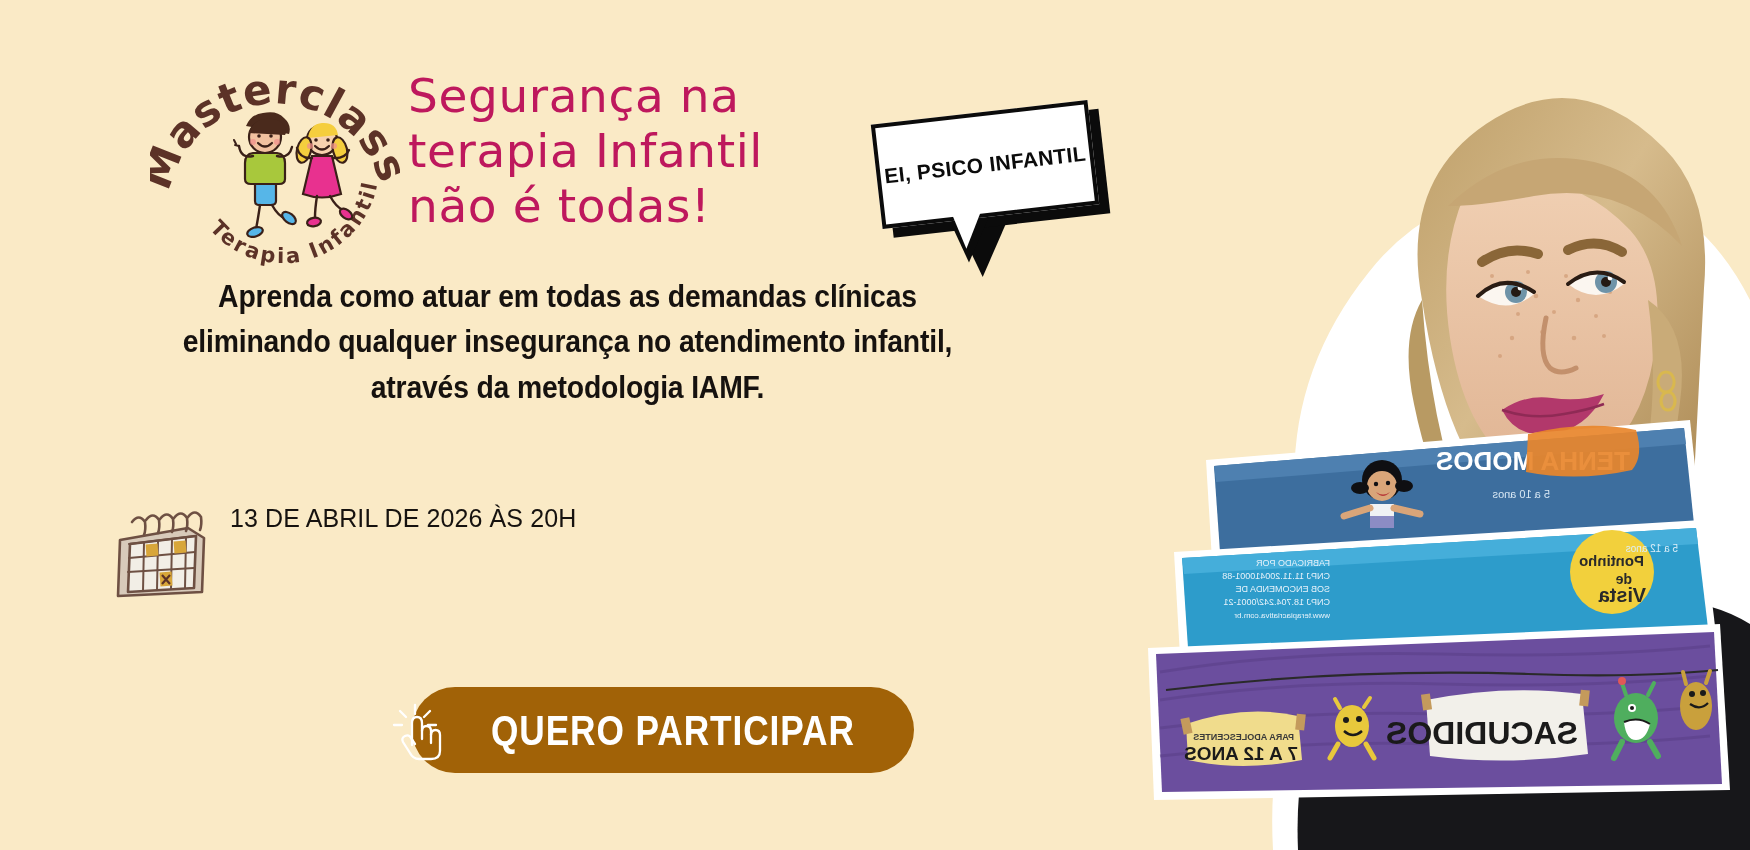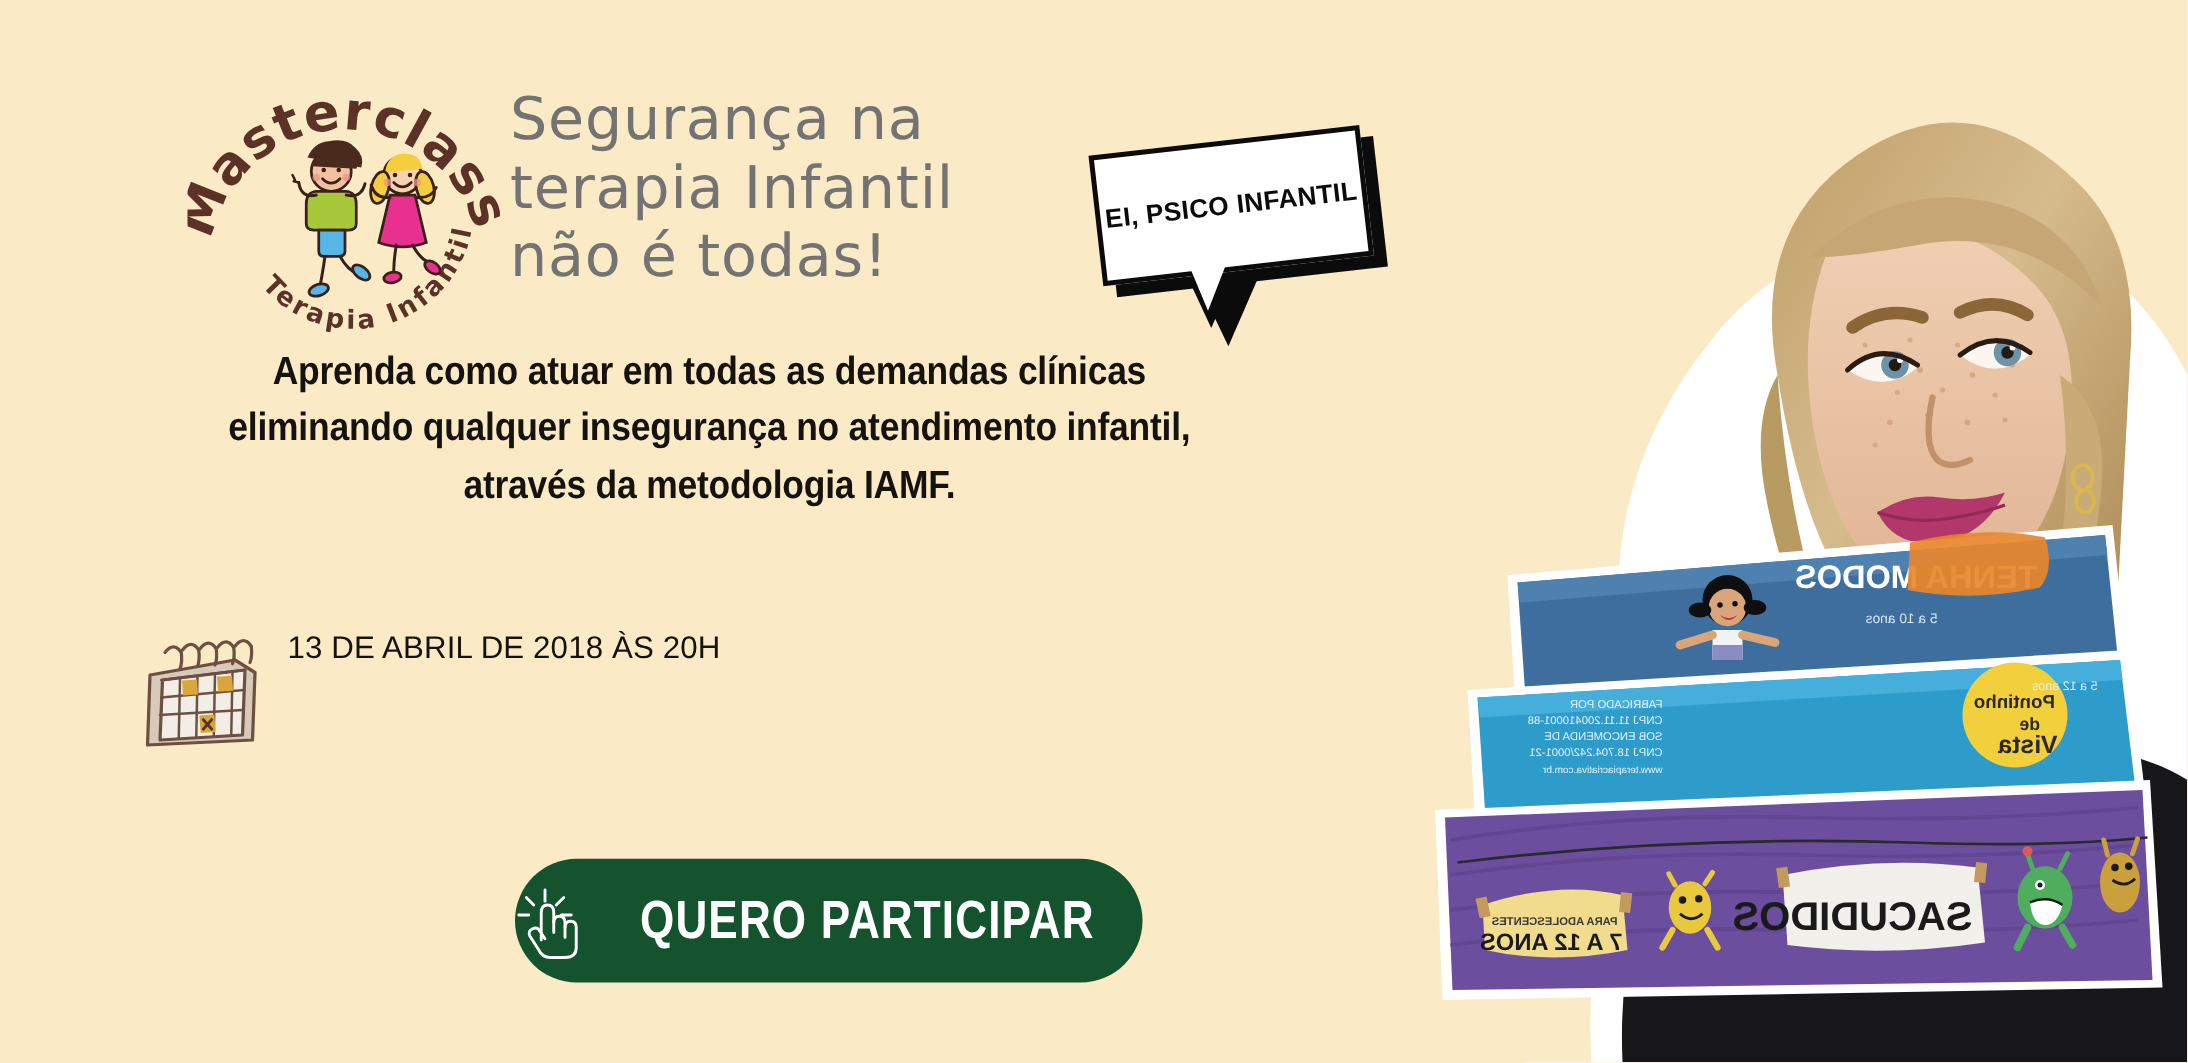--- a/index.html
+++ b/index.html
@@ -21,21 +21,21 @@
     left: 150px; top: 40px;
     width: 250px; height: 230px;
   }
   #logo-svg { width: 250px; height: 230px; display: block; }
 
   
   #headline {
     position: absolute;
     left: 408px; top: 68px;
     width: 470px;
-    color: #737373;
+    color: #be185d;
     font-size: 47px;
     line-height: 1.17;
     letter-spacing: 0.6px;
     font-weight: 400;
     font-family: "DejaVu Sans", sans-serif;
   }
   #headline .hl-line { display: block; white-space: nowrap; }
 
   
   #subheadline {
@@ -122,26 +122,26 @@
     font-family: "Liberation Sans", sans-serif;
     letter-spacing: 0.1px;
   }
   #event-text .ev-line { display: block; white-space: nowrap; }
   #event-text .ev-strong { font-weight: bold; }
 
   
   #cta-button {
     position: absolute;
     left: 412px; top: 687px;
-    width: 502px; height: 99px;
-    background: #14532d;
+    width: 502px; height: 86px;
+    background: #a16207;
     border-radius: 52px;
     display: flex;
     align-items: center;
-    justify-content: flex-start;
+    justify-content: center;
     cursor: pointer;
     border: none;
   }
   #cta-icon { width: 56px; height: 62px; flex: none; margin-right: 44px; }
   #cta-label {
     color: #FFFFFF;
     font-size: 43px;
     font-weight: bold;
     letter-spacing: 1.1px;
     transform: scaleX(0.82);
@@ -253,21 +253,21 @@
         <path d="M78,7 q7,-9 13,0 q1,8 -1,13"></path>
         <path d="M19,48 L85,42 M18,62 L84,58 M19,34 L85,26" stroke-width="2"></path>
         <path d="M34,33 L33,81 M48,31 L47,80 M62,29 L61,79 M76,27 L75,78" stroke-width="2"></path>
       </g>
       <rect x="36" y="34" width="12" height="12" fill="#D8A63A" transform="rotate(-4 42 40)"></rect>
       <rect x="64" y="31" width="12" height="12" fill="#D8A63A" transform="rotate(-4 70 37)"></rect>
       <rect x="50" y="62" width="12" height="14" fill="#D8A63A" transform="rotate(-4 56 69)"></rect>
       <path d="M52,65 L60,74 M60,65 L52,74" stroke="#5C3227" stroke-width="2.2" fill="none"></path>
     </svg>
     <div id="event-text">
-      <span class="ev-line">13 DE ABRIL DE 2018 ÀS 20H</span>
+      <span class="ev-line">13 DE ABRIL DE 2026 ÀS 20H</span>
     </div>
   </div>
 
   <div id="cta-button">
     <svg id="cta-icon" viewBox="0 0 56 62">
       <g stroke="#FFFFFF" stroke-width="2.3" fill="none" stroke-linecap="round" stroke-linejoin="round">
         <path d="M24,6 L24,15"></path>
         <path d="M9,12 L15,18"></path>
         <path d="M39,12 L33,18"></path>
         <path d="M3,26 L11,26"></path>

